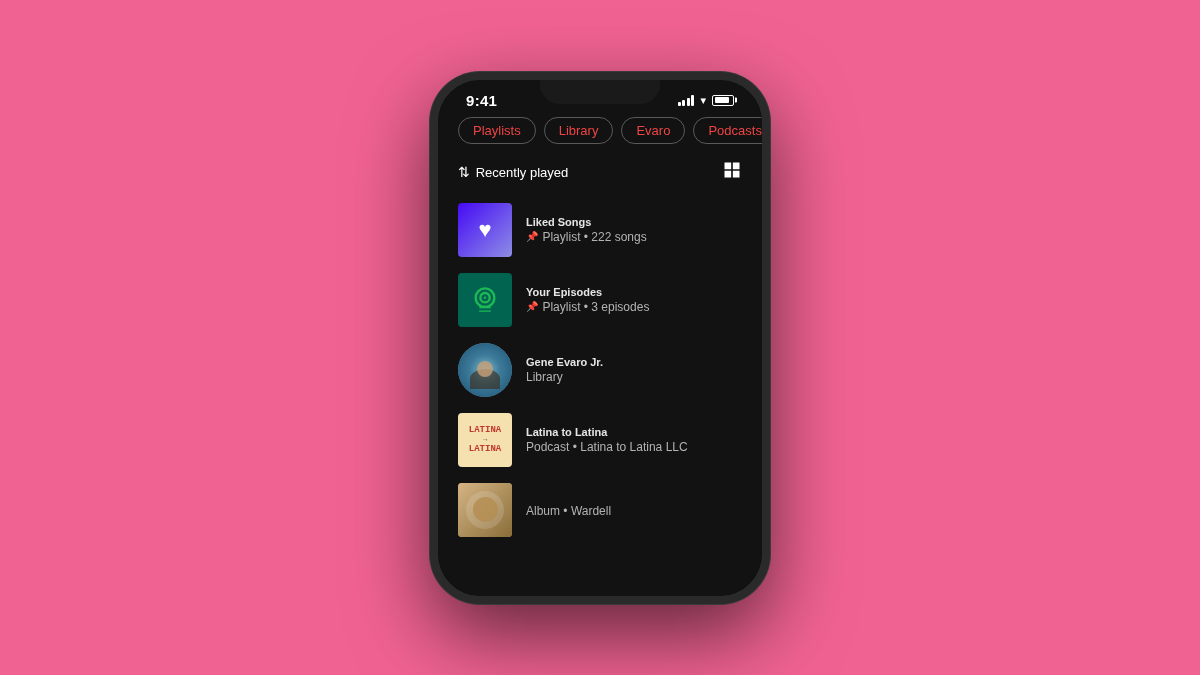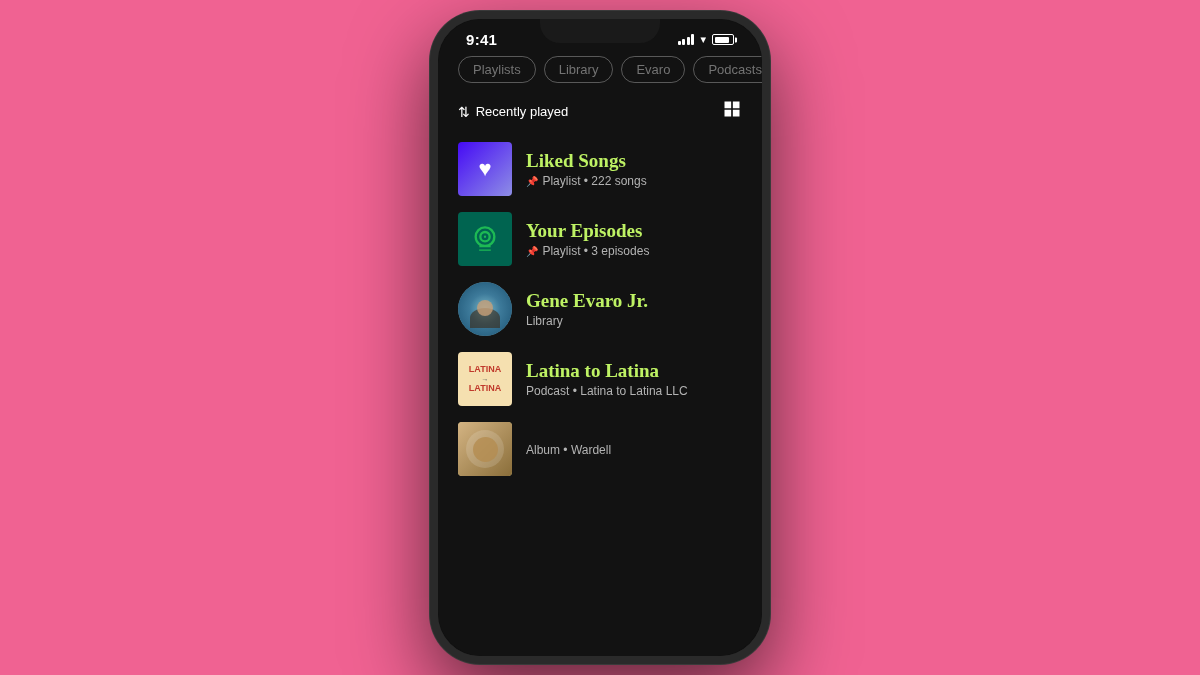--- a/index.html
+++ b/index.html
@@ -10,21 +10,21 @@
       display: flex;
       align-items: center;
       justify-content: center;
       font-family: -apple-system, BlinkMacSystemFont, 'Helvetica Neue', sans-serif;
       overflow: hidden;
     }
 
     .phone-wrapper {
       position: relative;
       width: 340px;
-      height: 653px;
+      height: 532px;
       border-radius: 6px;
     }
 
     .phone-frame {
       position: absolute;
       inset: 0;
       background: #1a1a1a;
       border-radius: 50px;
       border: 8px solid #2a2a2a;
       box-shadow:
@@ -220,21 +220,21 @@
       gap: 8px;
       padding: 4px 20px 12px 20px;
       flex-shrink: 0;
       overflow-x: auto;
     }
 
     .filter-pill {
       border: 1px solid rgba(255,255,255,0.3);
       border-radius: 20px;
       padding: 5px 14px;
-      color: #737373;
+      color: #ef4444;
       font-size: 13px;
       font-weight: 500;
       white-space: nowrap;
       cursor: pointer;
       flex-shrink: 0;
     }
 
     
     .sort-bar {
       display: flex;
@@ -300,20 +300,21 @@
       background: #006450;
     }
 
     .item-art.gene-evaro {
       background: #5a8a9f;
       border-radius: 50%;
     }
 
     .item-art.latina {
       background: #404040;
+      font-family: Liberation Mono, monospace;
     }
 
     .item-art.impossible-falcon {
       background: #c8b97a;
     }
 
     .heart-icon {
       color: white;
       font-size: 22px;
     }
@@ -341,27 +342,26 @@
       background: linear-gradient(135deg, #d4a843, #9b7a2e);
       position: relative;
     }
 
     .item-info {
       flex: 1;
       min-width: 0;
     }
 
     .item-name {
-      font-size: 19px;
+      font-size: 11px;
       font-weight: 600;
-      color: #bef264;
+      color: #e5e5e5;
       white-space: nowrap;
       overflow: hidden;
       text-overflow: ellipsis;
-      font-family: Liberation Serif, serif;
     }
 
     .item-sub {
       display: flex;
       align-items: center;
       gap: 4px;
       margin-top: 2px;
     }
 
     .pin-icon {

